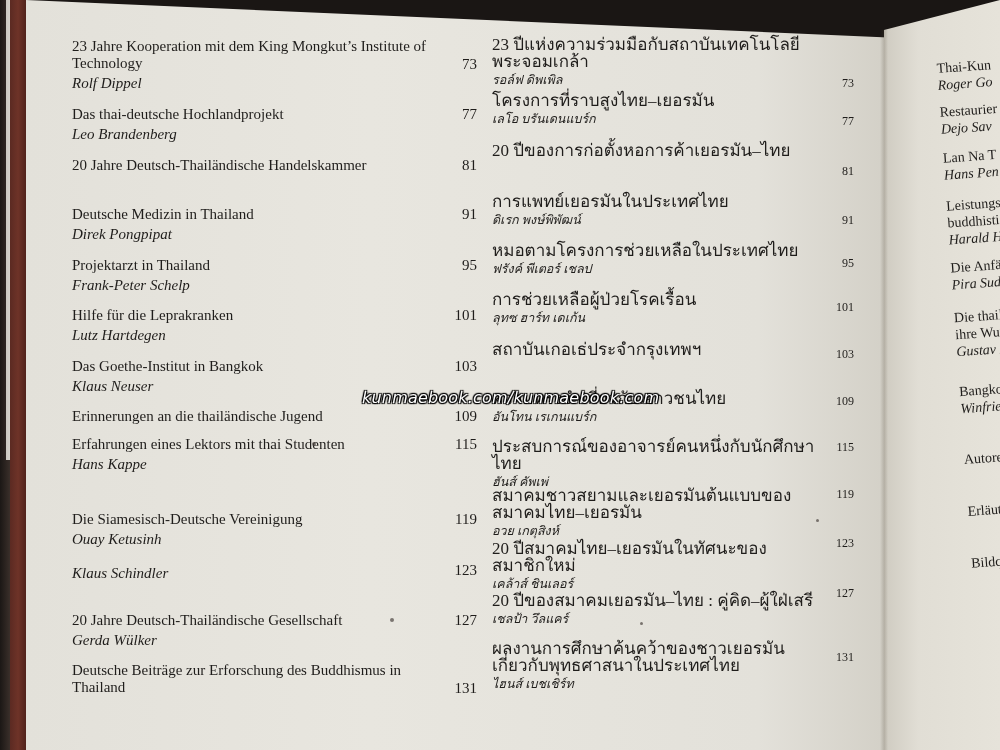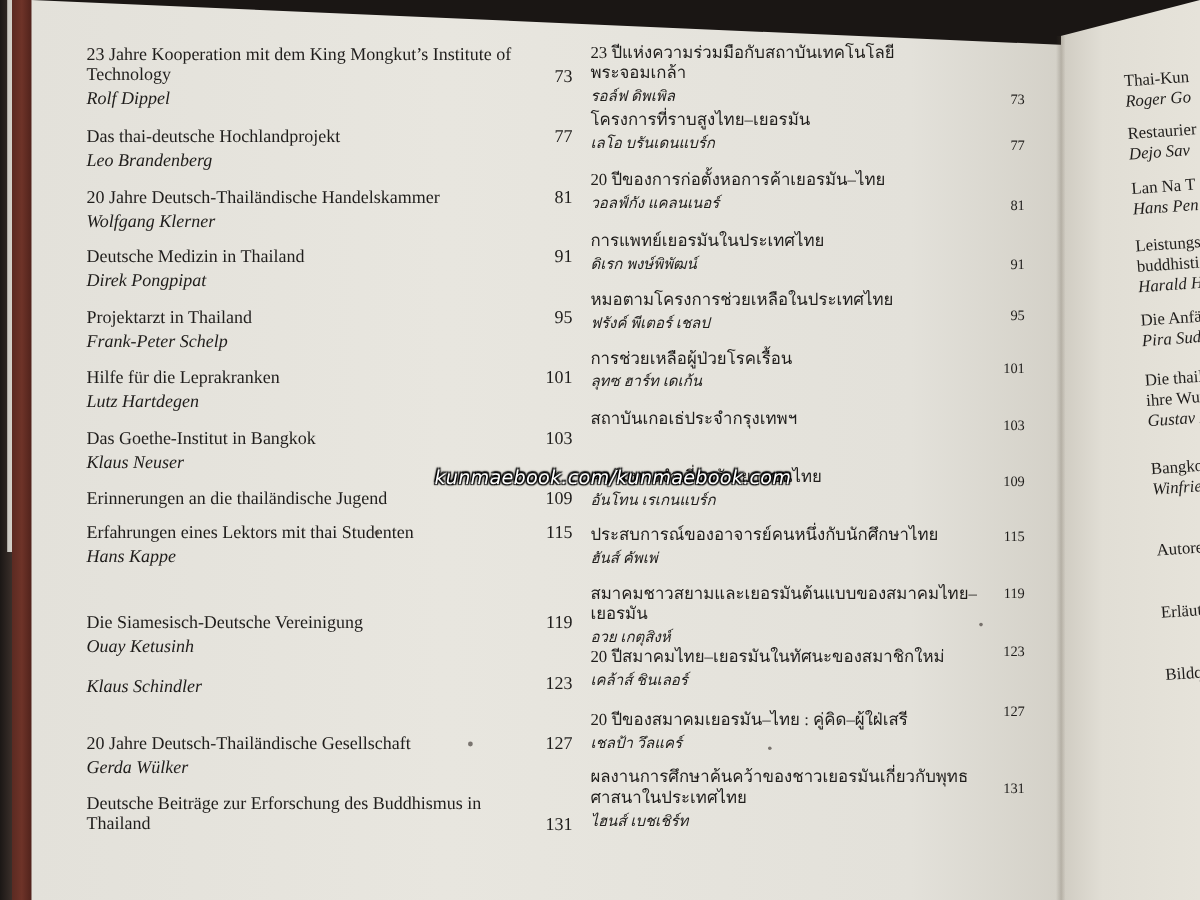--- a/index.html
+++ b/index.html
@@ -35,21 +35,21 @@
       background: linear-gradient(90deg, rgba(0,0,0,0.0), rgba(80,70,55,0.22), rgba(0,0,0,0));
     }
 
     .col-de { position: absolute; left: 72px; top: 36px; width: 405px; }
     .col-th { position: absolute; left: 492px; top: 36px; width: 368px; }
     .entry { position: absolute; left: 0; right: 0; color: #1f1d1b; }
     .entry .title { font-size: 15px; line-height: 17px; display: block; padding-right: 48px; }
     .entry .author { font-size: 15px; line-height: 18px; font-style: italic; display: block; margin-top: 2px; }
     .entry .page { position: absolute; right: 0; font-size: 15px; }
 
-    .col-th .entry .title { font-size: 14px; line-height: 17px; padding-right: 44px; }
+    .col-th .entry .title { font-size: 17px; line-height: 17px; padding-right: 44px; }
     .col-th .entry .author { font-size: 12.5px; line-height: 16px; }
     .col-th .entry .page { font-size: 12px; right: 6px; }
 
     .col-next { position: absolute; left: 936px; top: 60px; width: 70px; overflow: hidden; transform: rotate(-4deg); transform-origin: 0 0; }
     .next-entry { position: absolute; left: 0; color: #1f1d1b; white-space: nowrap; }
     .next-entry .t { font-size: 14px; line-height: 17px; display: block; }
     .next-entry .a { font-size: 14px; line-height: 17px; font-style: italic; display: block; }
 
     .watermark {
       position: absolute; left: 362px; top: 388px; font-family: "DejaVu Sans", sans-serif;
@@ -75,21 +75,20 @@
     <span class="author">Rolf Dippel</span>
   </div>
   <div class="entry" style="top:70px">
     <span class="title">Das thai-deutsche Hochlandprojekt</span>
     <span class="page" style="top:0">77</span>
     <span class="author">Leo Brandenberg</span>
   </div>
   <div class="entry" style="top:121px">
     <span class="title">20 Jahre Deutsch-Thailändische Handelskammer</span>
     <span class="page" style="top:0">81</span>
-    <span class="author">Wolfgang Klerner</span>
   </div>
   <div class="entry" style="top:170px">
     <span class="title">Deutsche Medizin in Thailand</span>
     <span class="page" style="top:0">91</span>
     <span class="author">Direk Pongpipat</span>
   </div>
   <div class="entry" style="top:221px">
     <span class="title">Projektarzt in Thailand</span>
     <span class="page" style="top:0">95</span>
     <span class="author">Frank-Peter Schelp</span>
@@ -139,21 +138,20 @@
     <span class="author">รอล์ฟ ดิพเพิล</span>
     <span class="page" style="top:40px">73</span>
   </div>
   <div class="entry" style="top:56px">
     <span class="title">โครงการที่ราบสูงไทย–เยอรมัน</span>
     <span class="author">เลโอ บรันเดนแบร์ก</span>
     <span class="page" style="top:22px">77</span>
   </div>
   <div class="entry" style="top:106px">
     <span class="title">20 ปีของการก่อตั้งหอการค้าเยอรมัน–ไทย</span>
-    <span class="author">วอลฟ์กัง แคลนเนอร์</span>
     <span class="page" style="top:22px">81</span>
   </div>
   <div class="entry" style="top:157px">
     <span class="title">การแพทย์เยอรมันในประเทศไทย</span>
     <span class="author">ดิเรก พงษ์พิพัฒน์</span>
     <span class="page" style="top:20px">91</span>
   </div>
   <div class="entry" style="top:206px">
     <span class="title">หมอตามโครงการช่วยเหลือในประเทศไทย</span>
     <span class="author">ฟรังค์ พีเตอร์ เชลป</span>

